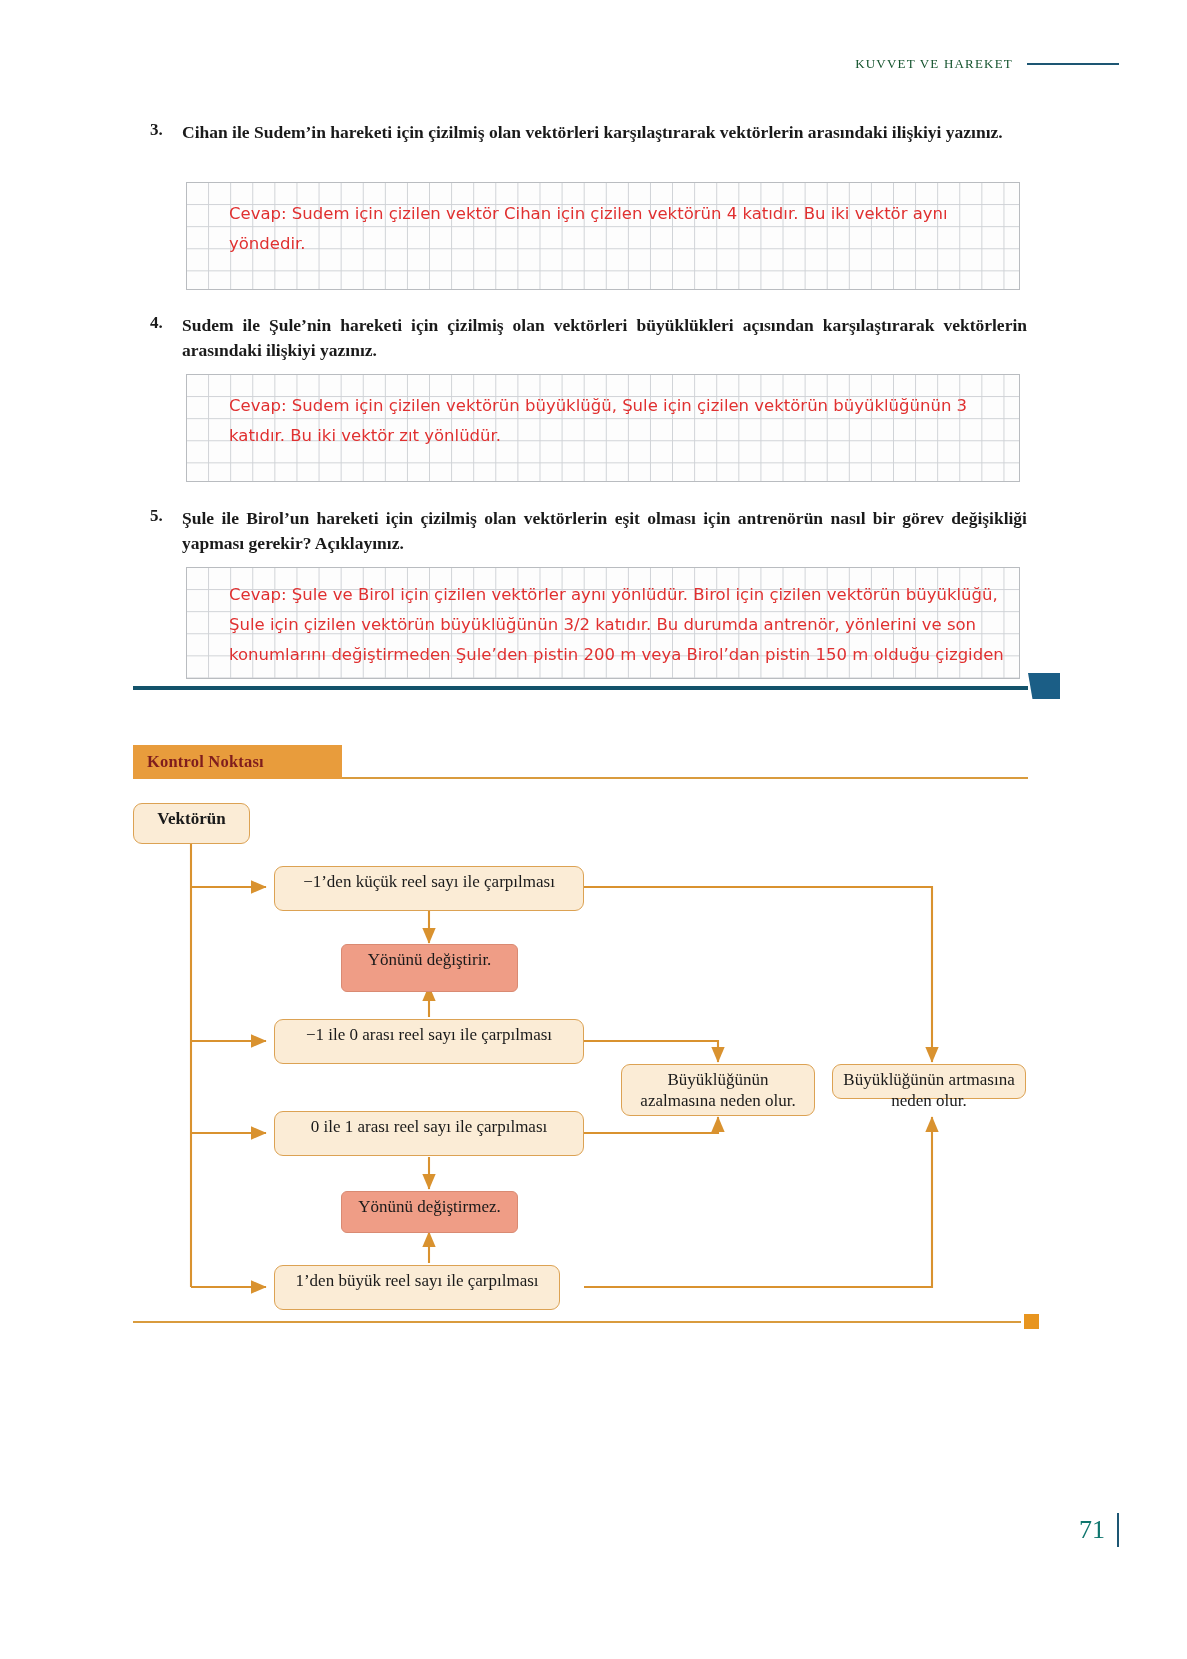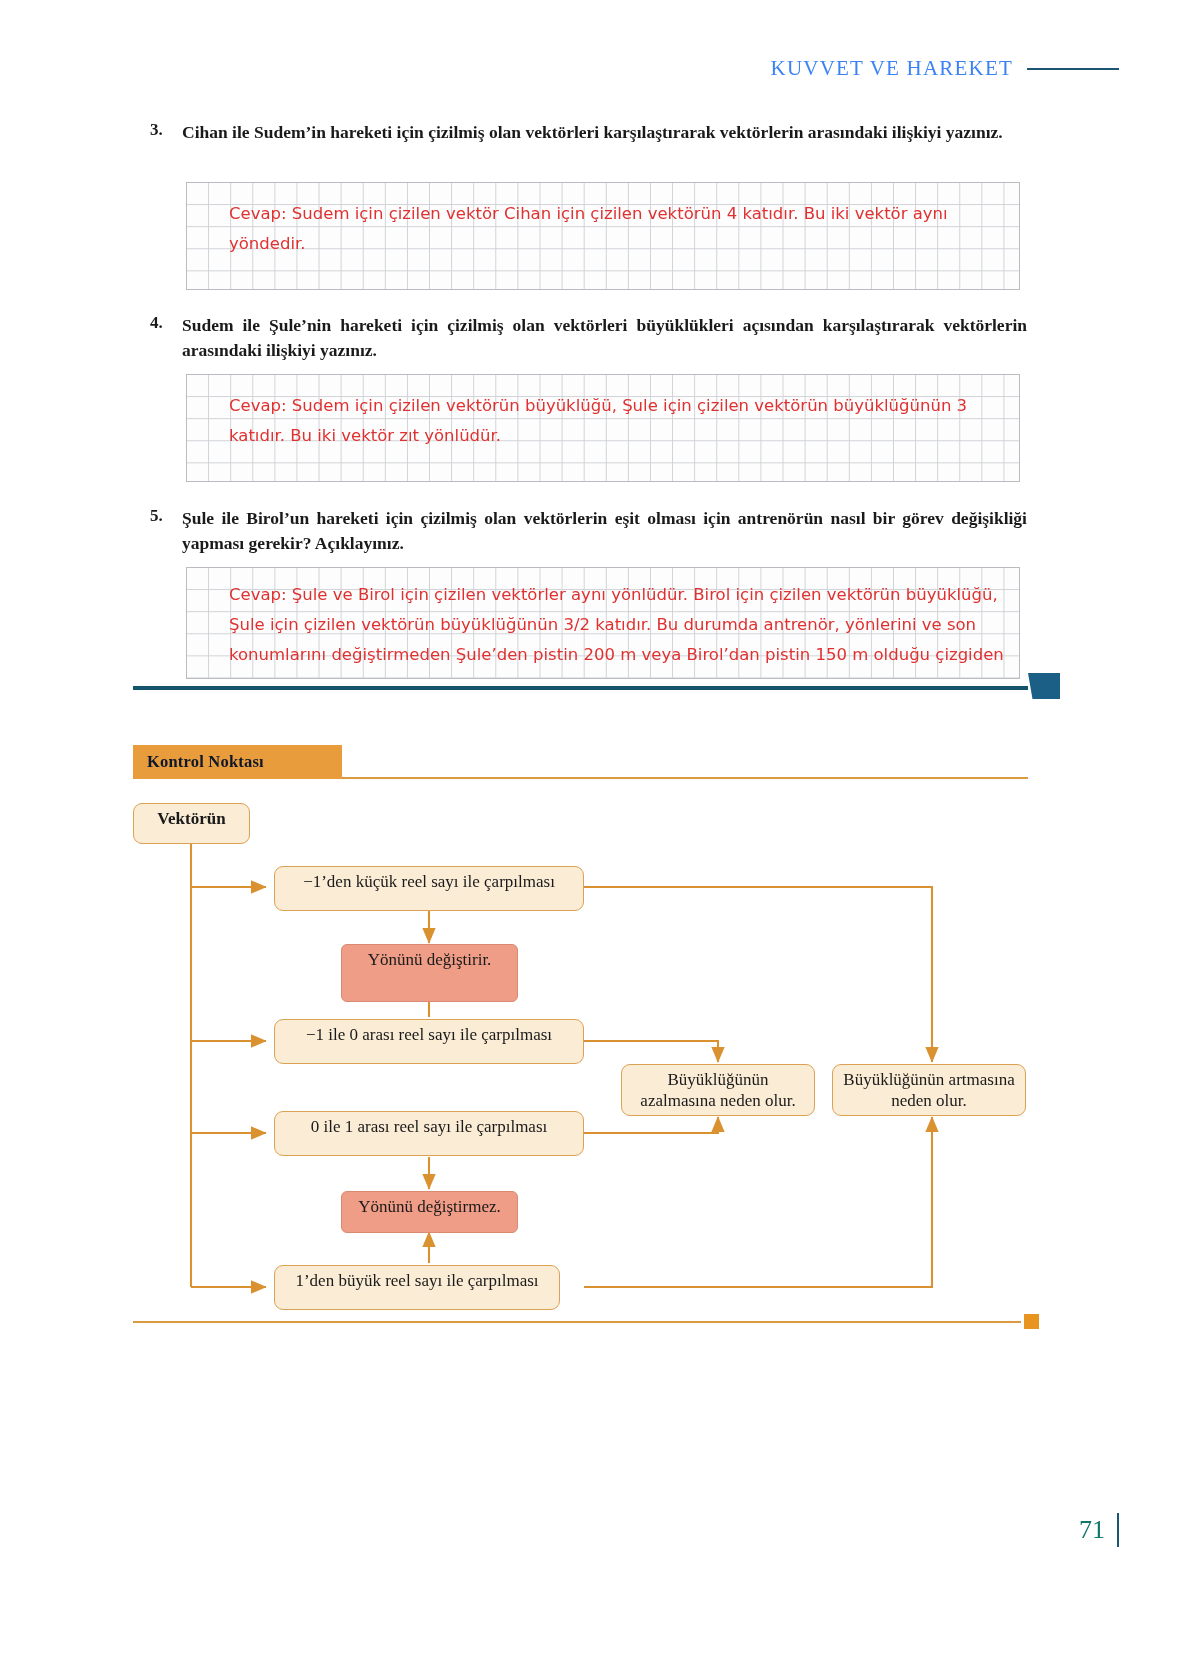--- a/index.html
+++ b/index.html
@@ -20,23 +20,23 @@
   .page-header {
     position: absolute;
     top: 56px;
     right: 68px;
     display: flex;
     align-items: center;
     gap: 14px;
   }
   .page-header .title {
     font-family: "Liberation Serif", serif;
-    font-size: 21px;
+    font-size: 13px;
     letter-spacing: 1.2px;
-    color: #3b82f6;
+    color: #14532d;
     white-space: nowrap;
   }
   .page-header .rule {
     width: 92px;
     height: 2px;
     background: #1d5673;
   }
 
   
   .question {
@@ -112,21 +112,21 @@
     height: 34px;
     background: #e89c3c;
     display: flex;
     align-items: center;
     padding-left: 14px;
     box-sizing: border-box;
   }
   .kn-banner .label {
     font-weight: bold;
     font-size: 16.5px;
-    color: #0f172a;
+    color: #7f1d1d;
     letter-spacing: .2px;
   }
   .kn-rule {
     position: absolute;
     left: 342px;
     top: 777px;
     width: 686px;
     height: 1.6px;
     background: #d99b3d;
   }
@@ -278,21 +278,21 @@
 </svg>
 
 <div class="node bold" style="left:133px; top:803px; width:117px; height:41px;">
   <span>Vektörün</span>
 </div>
 
 <div class="node" style="left:274px; top:866px; width:310px; height:45px;">
   <span>−1’den küçük reel sayı ile çarpılması</span>
 </div>
 
-<div class="node salmon" style="left:341px; top:944px; width:177px; height:58px;">
+<div class="node salmon" style="left:341px; top:944px; width:177px; height:48px;">
   <span>Yönünü değiştirir.</span>
 </div>
 
 <div class="node" style="left:274px; top:1019px; width:310px; height:45px;">
   <span>−1 ile 0 arası reel sayı ile çarpılması</span>
 </div>
 
 <div class="node" style="left:274px; top:1111px; width:310px; height:45px;">
   <span>0 ile 1 arası reel sayı ile çarpılması</span>
 </div>
@@ -302,21 +302,21 @@
 </div>
 
 <div class="node" style="left:274px; top:1265px; width:286px; height:45px;">
   <span>1’den büyük reel sayı ile çarpılması</span>
 </div>
 
 <div class="node" style="left:621px; top:1064px; width:194px; height:52px;">
   <span>Büyüklüğünün azalmasına neden olur.</span>
 </div>
 
-<div class="node" style="left:832px; top:1064px; width:194px; height:52px;">
+<div class="node" style="left:832px; top:1064px; width:194px; height:35px;">
   <span>Büyüklüğünün artmasına neden olur.</span>
 </div>
 
 <div class="bottom-rule"></div>
 <div class="orange-square"></div>
 
 <div class="page-number">
   <span class="num">71</span>
   <span class="bar"></span>
 </div>

